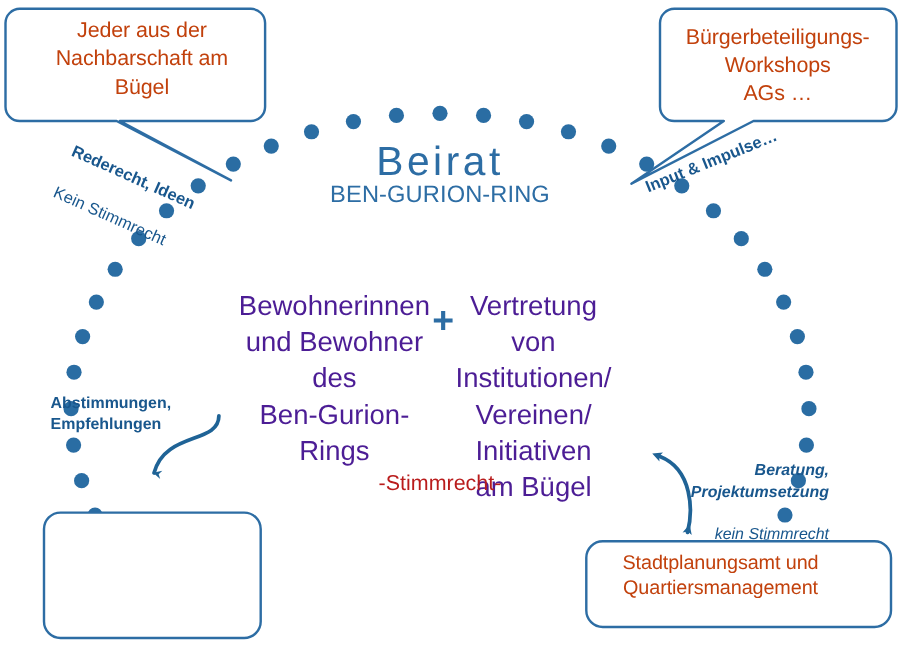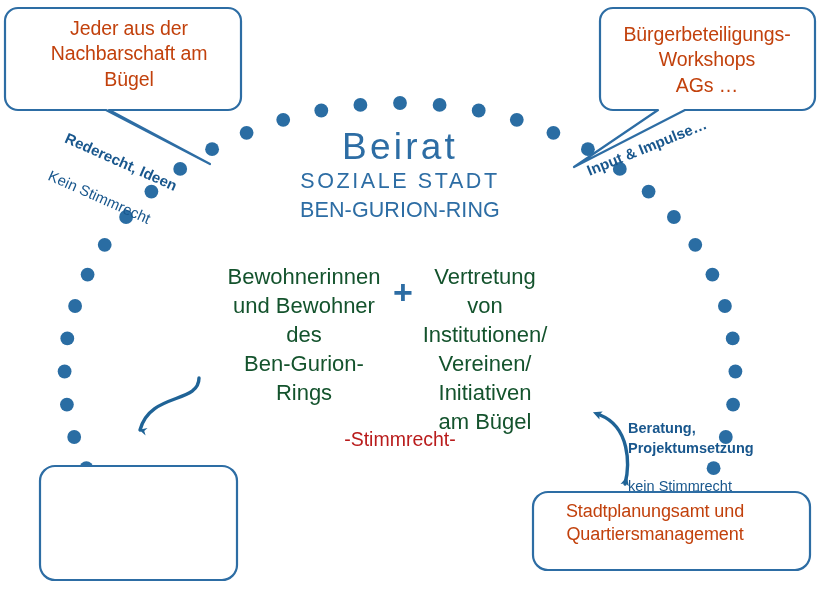--- a/index.html
+++ b/index.html
@@ -60,22 +60,22 @@
   }
   .ring-title .l3 {
     display: block;
     font-size: 21.5px;
     letter-spacing: 0.1px;
     line-height: 1.15;
   }
 
   .col {
     position: absolute;
-    color: #14532d;
-    font-size: 22px;
+    color: #4c1d95;
+    font-size: 25px;
     line-height: 1.32;
     text-align: center;
     white-space: pre-line;
   }
   .col-left  { left: 216px; top: 262px; width: 176px; }
   .col-right { left: 402px; top: 262px; width: 166px; }
 
   .plus {
     position: absolute;
     left: 385px;
@@ -121,21 +121,21 @@
   }
 
   .side-label {
     position: absolute;
     color: #19578d;
     font-size: 14.5px;
     line-height: 1.33;
     white-space: pre-line;
   }
   .side-bl { left: 46px;  top: 358px; font-weight: bold; text-align: left; }
-  .side-br { left: 628px; top: 400px; text-align: left; }
+  .side-br { left: 628px; top: 400px; text-align: right; font-style: italic; }
   .side-br .b { font-weight: bold; display: block; }
   .side-br .r { font-weight: normal; display: block; }
 </style>
 </head>
 <body>
 
 <div id="stage">
 
   <svg id="vector" viewBox="0 0 820 600">
     <defs>
@@ -215,21 +215,20 @@
       <path d="M199,378 C199,404 150,392 140,430" fill="none" stroke="#1f6396" stroke-width="3.4" stroke-linecap="round" marker-end="url(#arrowDown)"></path>
     </g>
 
     <g>
       <path d="M600,415 C630,427 630,465 625,484" fill="none" stroke="#1f6396" stroke-width="3.4" stroke-linecap="round" marker-start="url(#arrowHeadA)" marker-end="url(#arrowHeadB)"></path>
     </g>
   </svg>
 
   <div class="ring-title">
     <span class="l1">Beirat</span>
-    <span class="l2">SOZIALE STADT</span>
     <span class="l3">BEN-GURION-RING</span>
   </div>
 
   <div class="col col-left">Bewohnerinnen
 und Bewohner
 des
 Ben-Gurion-Rings</div>
   <div class="plus">+</div>
   <div class="col col-right">Vertretung
 von
@@ -248,20 +247,22 @@
   <div class="bubble-text br-text">Stadtplanungsamt und
 Quartiersmanagement</div>
 
   <div class="rot-label rot-tl">
     <span class="b">Rederecht, Ideen</span>
     <span class="r">Kein Stimmrecht</span>
   </div>
 
   <div class="rot-label rot-tr">Input &amp; Impulse…</div>
 
+  <div class="side-label side-bl">Abstimmungen,
+Empfehlungen</div>
 
   <div class="side-label side-br">
     <span class="b">Beratung,
 Projektumsetzung</span>
     <span class="r">kein Stimmrecht</span>
   </div>
 
 </div>
 
 </body></html>

